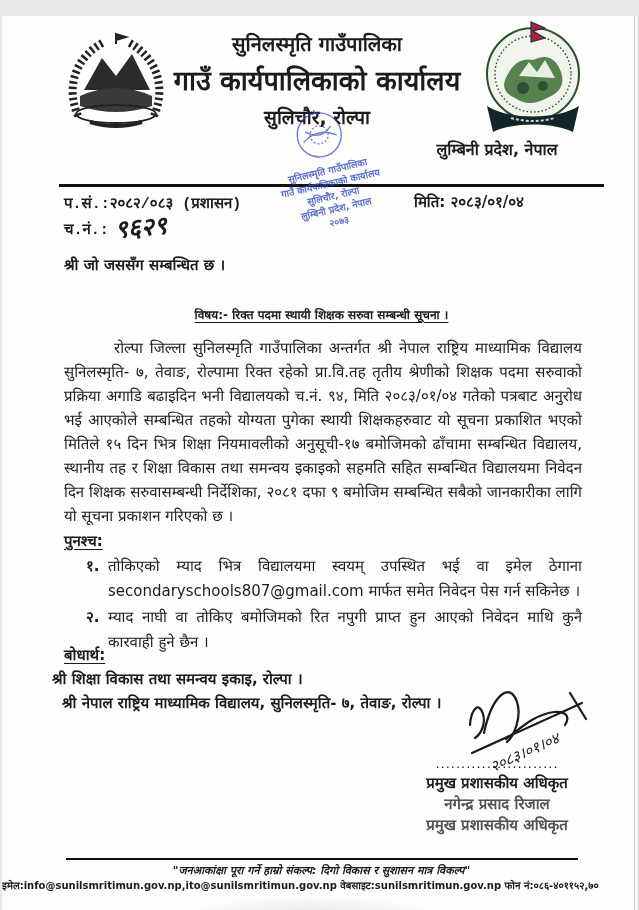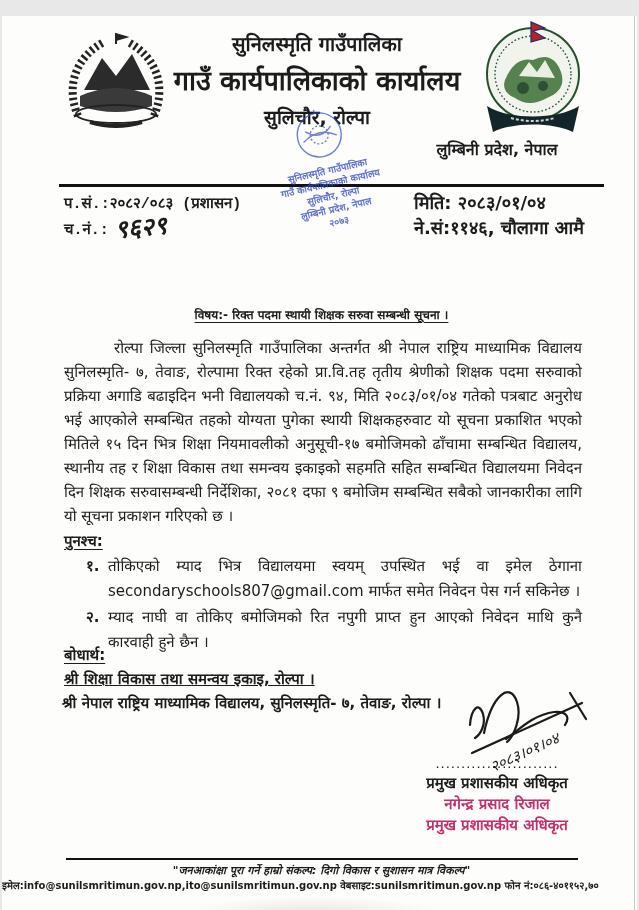--- a/index.html
+++ b/index.html
@@ -22,21 +22,21 @@
     left:240px;top:92px;width:170px;text-align:center;
     color:#3a50c0;opacity:.8;transform:rotate(-13deg);
     pointer-events:none;z-index:5;
   }
   .stamp-blue .st-line{font-size:9.5px;font-weight:bold;line-height:13px;}
   
   .rule-top{left:57px;top:168px;width:545px;height:3px;background:#111;}
   .rule-bottom{left:64px;top:842px;width:512px;height:2px;background:#111;}
   
   .ref-left{left:62px;top:176px;font-size:15px;font-weight:bold;line-height:26px;font-family:Liberation Mono, monospace;}
-  .ref-right{left:412px;top:174px;font-size:18px;font-weight:bold;line-height:25px;}
+  .ref-right{left:412px;top:174px;font-size:15px;font-weight:bold;line-height:25px;}
   .chalani-row{display:flex;align-items:flex-start;}
   .chalani-value{
     font-size:25px;font-weight:bold;font-style:italic;
     transform:rotate(-5deg);margin-left:6px;line-height:24px;
   }
   .salutation{left:62px;top:238px;font-size:15px;font-weight:bold;}
   
   .subject{left:0;top:288px;width:639px;text-align:center;}
   .subject span{font-size:12px;font-weight:bold;text-decoration:underline;text-underline-offset:3px;}
   
@@ -47,29 +47,29 @@
   }
   
   .punashcha-h{left:62px;top:514px;font-size:15px;font-weight:bold;text-decoration:underline;text-underline-offset:3px;}
   .list{left:84px;top:538px;width:496px;font-size:15px;line-height:25px;font-weight:500;}
   .li{display:flex;margin-bottom:1px;}
   .li .num{width:22px;flex:none;font-weight:bold;}
   .li .li-text{text-align:justify;flex:1;}
   .email{text-underline-offset:2px;font-family:"DejaVu Sans",sans-serif;}
   
   .bodhartha-h{left:62px;top:628px;font-size:15px;font-weight:bold;text-decoration:underline;text-underline-offset:3px;}
-  .cc1{left:62px;top:652px;font-size:15px;font-weight:bold;text-decoration:underline;}
+  .cc1{left:50px;top:652px;font-size:15px;font-weight:bold;}
   .cc2{left:60px;top:676px;font-size:15px;font-weight:bold;}
   
   .sig-draw{left:450px;top:645px;z-index:4;}
   .sig-block{left:405px;top:742px;width:180px;text-align:center;}
   .sig-dots{font-size:13px;letter-spacing:1px;line-height:12px;}
   .sig-name{font-size:15px;font-weight:bold;margin-top:4px;}
   .sig-title{font-size:15px;font-weight:bold;margin-top:2px;}
-  .sig-stamp{color:#be185d;opacity:.9;margin-top:2px;}
+  .sig-stamp{color:#404040;opacity:.9;margin-top:2px;}
   .sig-stamp div{font-size:15px;font-weight:bold;line-height:21px;}
   
   .footer-tag{left:0;top:846px;width:639px;text-align:center;
     font-size:11px;font-weight:bold;font-style:italic;}
   .footer-contact{left:0;top:862px;width:639px;text-align:left;
     font-size:10px;font-weight:bold;}
   
   .scan-edge{left:632px;top:0;width:1px;height:910px;background:#c9c9c9;}
   .scan-shadow{left:180px;top:880px;width:260px;height:40px;border-radius:50%;
     background:radial-gradient(ellipse at center,rgba(160,150,150,.25),rgba(160,150,150,0) 70%);}
@@ -135,23 +135,23 @@
 
   <div class="abs ref-left">
     <div>प.सं.:२०८२/०८३ (प्रशासन)</div>
     <div class="chalani-row">
       <span>च.नं.:</span>
       <span class="chalani-value">९६२९</span>
     </div>
   </div>
   <div class="abs ref-right">
     <div>मिति: २०८३/०१/०४</div>
-    <div>ने.सं:११४६, चौलागा आमै</div>
-  </div>
-
+  </div>
+
+  <div class="abs salutation">श्री जो जससँग सम्बन्धित छ ।</div>
 
   <div class="abs subject">
     <span>विषय:- रिक्त पदमा स्थायी शिक्षक सरुवा सम्बन्धी सूचना ।</span>
   </div>
 
   <div class="abs body-par">रोल्पा जिल्ला सुनिलस्मृति गाउँपालिका अन्तर्गत श्री नेपाल राष्ट्रिय माध्यामिक विद्यालय सुनिलस्मृति- ७, तेवाङ, रोल्पामा रिक्त रहेको प्रा.वि.तह तृतीय श्रेणीको शिक्षक पदमा सरुवाको प्रक्रिया अगाडि बढाइदिन भनी विद्यालयको च.नं. ९४, मिति २०८३/०१/०४ गतेको पत्रबाट अनुरोध भई आएकोले सम्बन्धित तहको योग्यता पुगेका स्थायी शिक्षकहरुवाट यो सूचना प्रकाशित भएको मितिले १५ दिन भित्र शिक्षा नियमावलीको अनुसूची-१७ बमोजिमको ढाँचामा सम्बन्धित विद्यालय, स्थानीय तह र शिक्षा विकास तथा समन्वय इकाइको सहमति सहित सम्बन्धित विद्यालयमा निवेदन दिन शिक्षक सरुवासम्बन्धी निर्देशिका, २०८१ दफा ९ बमोजिम सम्बन्धित सबैको जानकारीका लागि यो सूचना प्रकाशन गरिएको छ ।</div>
 
   <div class="abs punashcha-h">पुनश्च:</div>
   <div class="abs list">
     <div class="li">

